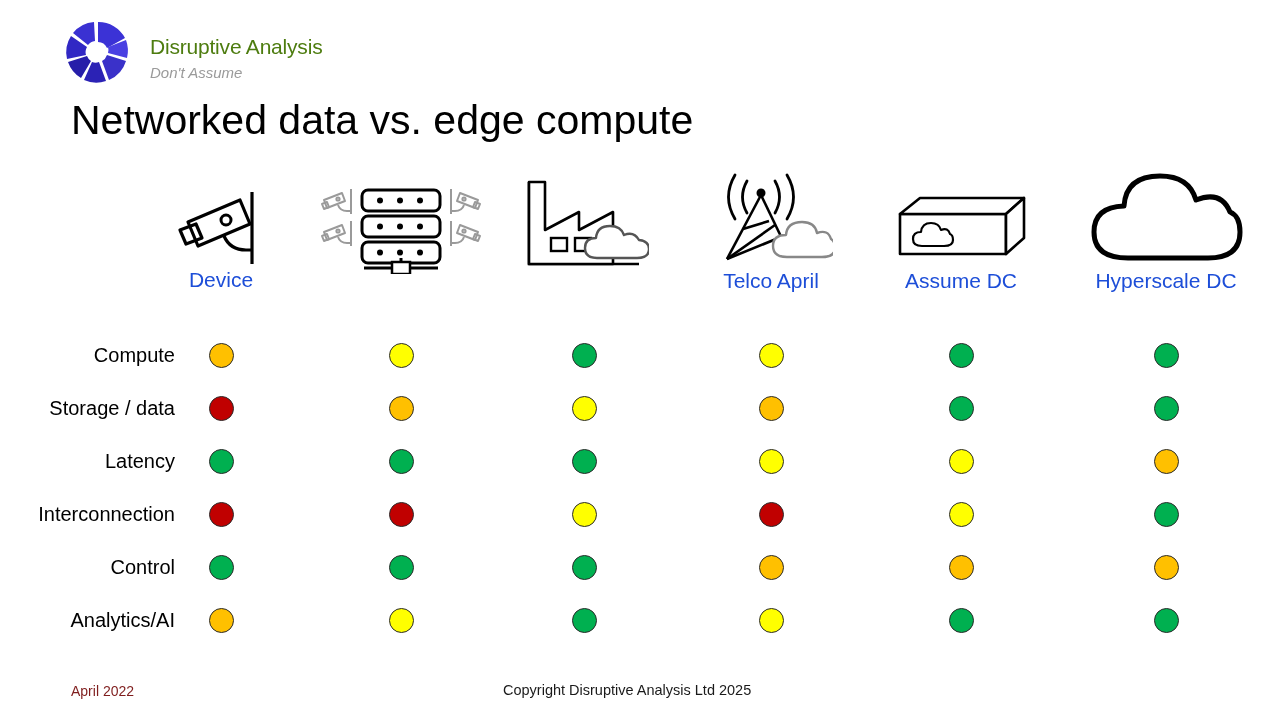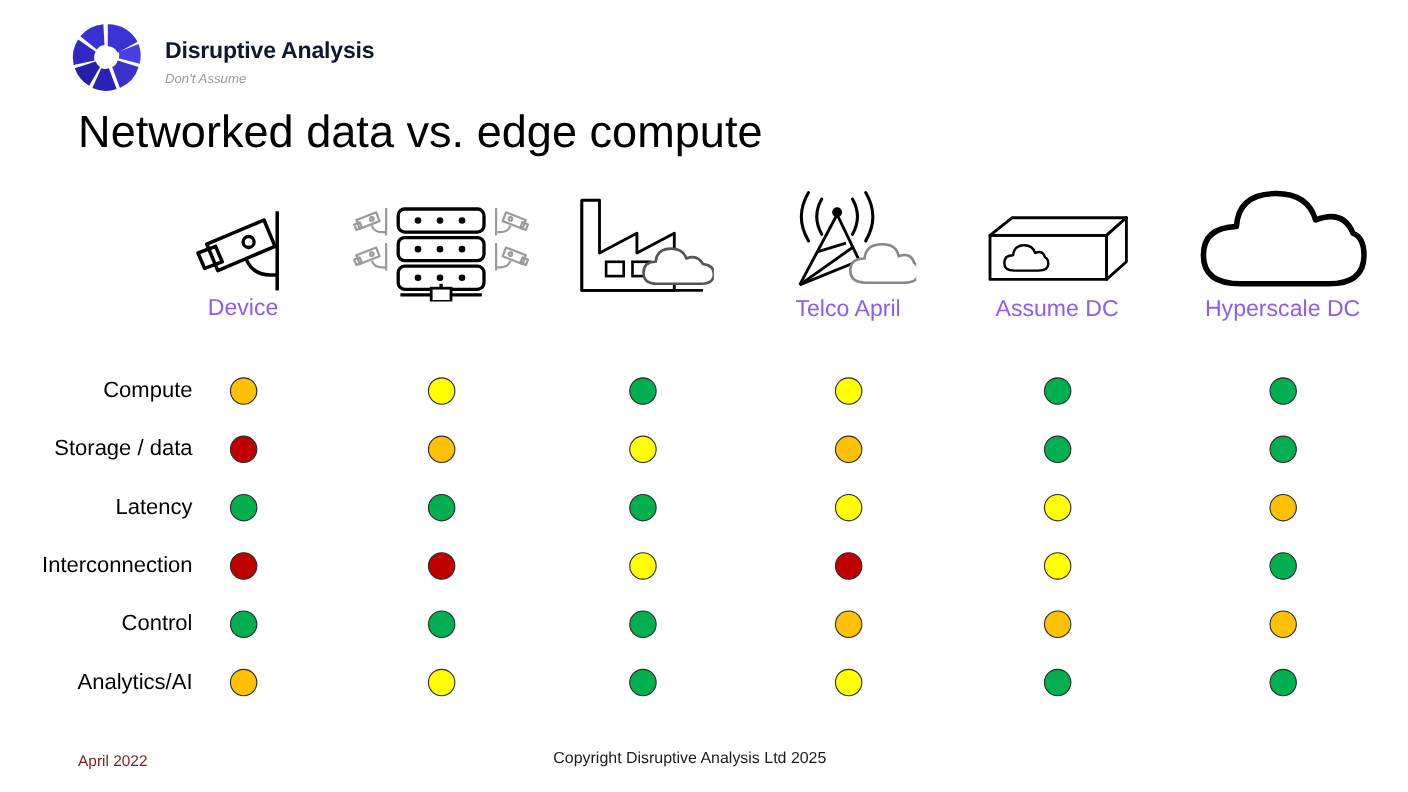--- a/index.html
+++ b/index.html
@@ -33,28 +33,28 @@
     height: 76px;
   }
   #logo-text {
     position: absolute;
     left: 93px;
     top: 22px;
     width: 240px;
   }
   #brand-name {
     font-size: 21px;
-    font-weight: bold;
+    font-weight: normal;
     letter-spacing: -0.2px;
     line-height: 1;
-    color: #0f172a;
+    color: #4d7c0f;
   }
   #brand-tagline {
     margin-top: 8px;
-    font-size: 12px;
+    font-size: 15px;
     font-style: italic;
     color: #9a9a9a;
     line-height: 1;
   }
 
   
   #slide-title {
     position: absolute;
     left: 71px;
     top: 98px;
@@ -70,21 +70,21 @@
     left: 0;
     top: 0;
     width: 1280px;
     height: 720px;
   }
 
   .col-head {
     position: absolute;
     text-align: center;
     font-size: 21px;
-    color: #8b5cf6;
+    color: #1d4ed8;
     white-space: nowrap;
   }
   .col-icon {
     position: absolute;
   }
   .row-label {
     position: absolute;
     text-align: right;
     font-size: 20px;
     color: #000000;

